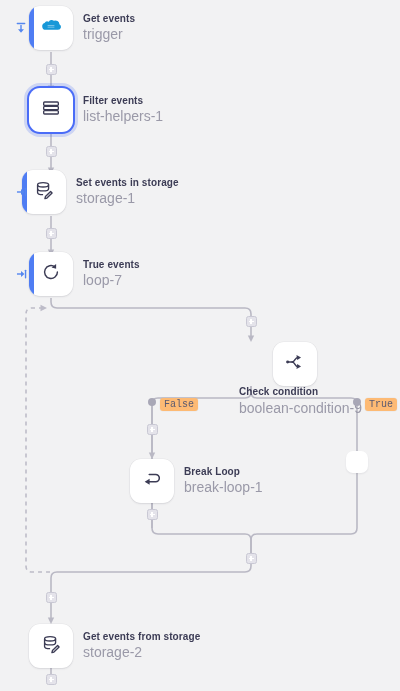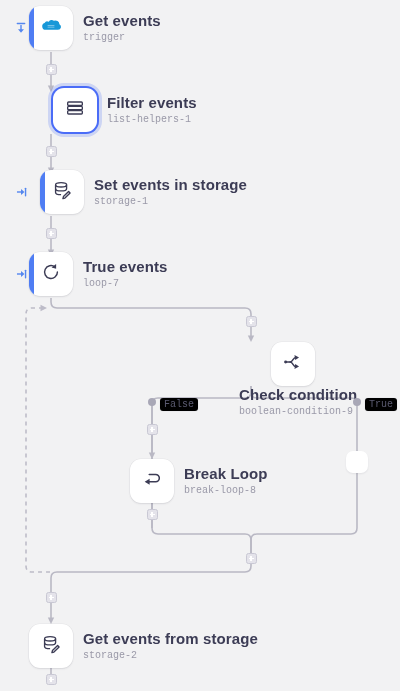--- a/index.html
+++ b/index.html
@@ -63,29 +63,29 @@
     width: 5px;
     height: 100%;
     background: #4f7df3;
   }
   .node-label {
     margin-left: 10px;
     line-height: 1.25;
     white-space: nowrap;
   }
   .node-title {
-    font-size: 15px;
+    font-size: 10px;
     font-weight: bold;
     color: #3c3c55;
     letter-spacing: 0.1px;
   }
   .node-sub {
-    font-size: 10px;
+    font-size: 14px;
     color: #9a99a8;
-    font-family: Liberation Mono, monospace;
+    font-family: Liberation Sans, sans-serif;
     margin-top: 1px;
   }
 
   
   .gutter-icon {
     position: absolute;
     width: 16px;
     height: 16px;
     display: flex;
     align-items: center;
@@ -117,21 +117,21 @@
   
   .branch-dot {
     position: absolute;
     width: 8px;
     height: 8px;
     border-radius: 50%;
     background: #a8a7b6;
   }
   .branch-label {
     position: absolute;
-    background: #000000;
+    background: #fdba74;
     border-radius: 3px;
     font-family: "Liberation Mono", monospace;
     font-size: 10px;
     color: #5a5a70;
     padding: 1px 4px;
     white-space: nowrap;
     box-shadow: 0 0 0 0.5px rgba(25,25,45,0.05);
   }
 
   
@@ -195,37 +195,37 @@
     </div>
   </div>
   <div class="gutter-icon" style="left:13px; top:20px;">
     <svg width="14" height="14" viewBox="0 0 16 16">
       <rect x="3" y="2" width="10" height="1.6" rx="0.8" fill="#5587ef"></rect>
       <rect x="7.2" y="4.6" width="1.6" height="6.4" fill="#5587ef"></rect>
       <polygon points="8,13.4 4.6,9.4 11.4,9.4" fill="#5587ef"></polygon>
     </svg>
   </div>
 
-  <div class="node" style="left:29px; top:88px;margin-left:24px;">
+  <div class="node" style="left:29px; top:88px;">
     <div class="node-box selected">
       <span>
         <svg width="22" height="22" viewBox="0 0 24 24">
           <rect x="4" y="5.5" width="16" height="3.6" rx="1" fill="none" stroke="#3c3c55" stroke-width="1.5"></rect>
           <rect x="4" y="10.2" width="16" height="3.6" rx="1" fill="none" stroke="#3c3c55" stroke-width="1.5"></rect>
           <rect x="4" y="14.9" width="16" height="3.6" rx="1" fill="none" stroke="#3c3c55" stroke-width="1.5"></rect>
         </svg>
       </span>
     </div>
     <div class="node-label">
       <div class="node-title">Filter events</div>
       <div class="node-sub">list-helpers-1</div>
     </div>
   </div>
 
-  <div class="node" style="left:40px; top:170px;">
+  <div class="node" style="left:22px; top:170px;">
     <div class="node-box">
       <div class="accent"></div>
       <span>
         <svg width="22" height="22" viewBox="0 0 24 24">
           <ellipse cx="11" cy="6.3" rx="6" ry="2.4" fill="none" stroke="#3c3c55" stroke-width="1.5"></ellipse>
           <path d="M5 6.3v4.2c0 1.3 2.7 2.4 6 2.4s6-1.1 6-2.4V6.3" fill="none" stroke="#3c3c55" stroke-width="1.5"></path>
           <path d="M5 10.5v4.2c0 1.3 2.7 2.4 6 2.4" fill="none" stroke="#3c3c55" stroke-width="1.5"></path>
           <path d="M13.6 19.2l5.6-5.6 1.6 1.6-5.6 5.6-2.2.6z" fill="none" stroke="#3c3c55" stroke-width="1.5" stroke-linejoin="round"></path>
         </svg>
       </span>
@@ -289,21 +289,21 @@
     <div class="node-box">
       <span>
         <svg width="22" height="22" viewBox="0 0 24 24">
           <path d="M6.5 15h9.5a4 4 0 0 0 0-8H9" fill="none" stroke="#3c3c55" stroke-width="1.7" stroke-linecap="round"></path>
           <polygon points="4,15 9.4,11.8 9.4,18.2" fill="#3c3c55"></polygon>
         </svg>
       </span>
     </div>
     <div class="node-label">
       <div class="node-title">Break Loop</div>
-      <div class="node-sub">break-loop-8</div>
+      <div class="node-sub">break-loop-1</div>
     </div>
   </div>
 
   <div class="node" style="left:29px; top:624px;">
     <div class="node-box">
       <span>
         <svg width="22" height="22" viewBox="0 0 24 24">
           <ellipse cx="11" cy="6.3" rx="6" ry="2.4" fill="none" stroke="#3c3c55" stroke-width="1.5"></ellipse>
           <path d="M5 6.3v4.2c0 1.3 2.7 2.4 6 2.4s6-1.1 6-2.4V6.3" fill="none" stroke="#3c3c55" stroke-width="1.5"></path>
           <path d="M5 10.5v4.2c0 1.3 2.7 2.4 6 2.4" fill="none" stroke="#3c3c55" stroke-width="1.5"></path>

